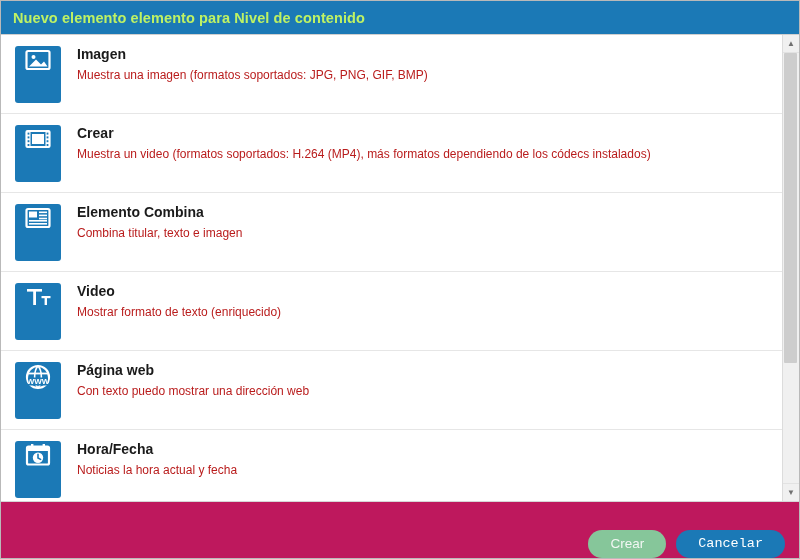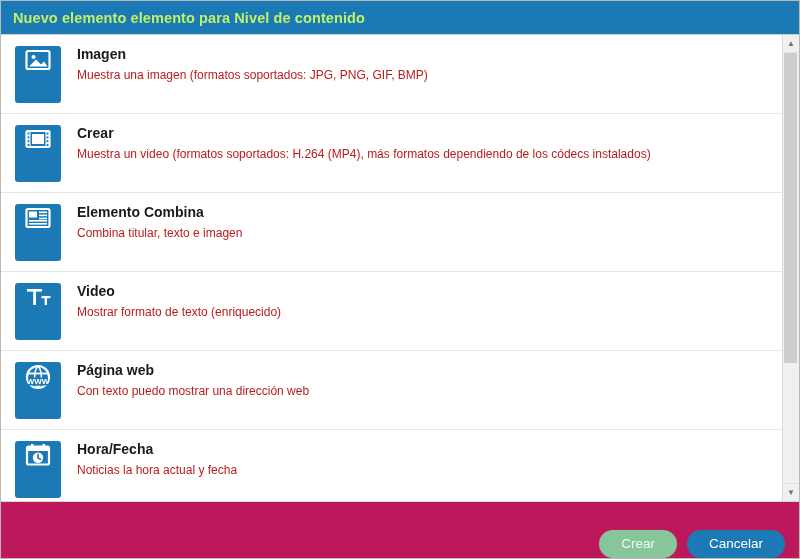--- a/index.html
+++ b/index.html
@@ -153,20 +153,21 @@
     color: #ffffff;
     cursor: pointer;
     line-height: 28px;
   }
   .btn-create {
     background: #86c69a;
     color: #f2f7f3;
   }
   .btn-cancel {
     background: #1b79b6;
+    font-family: Liberation Mono, monospace;
   }
   svg { display: block; }
 </style>
 </head>
 <body>
 
 <div class="dialog">
 
   <div class="titlebar">
     <span>Nuevo elemento elemento para Nivel de contenido</span>

